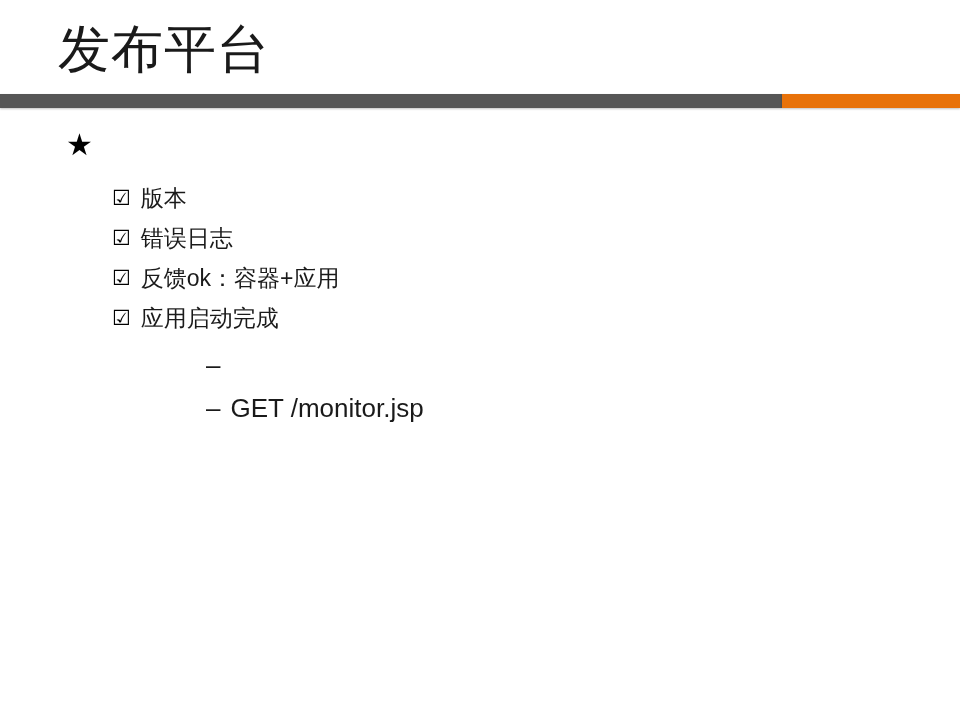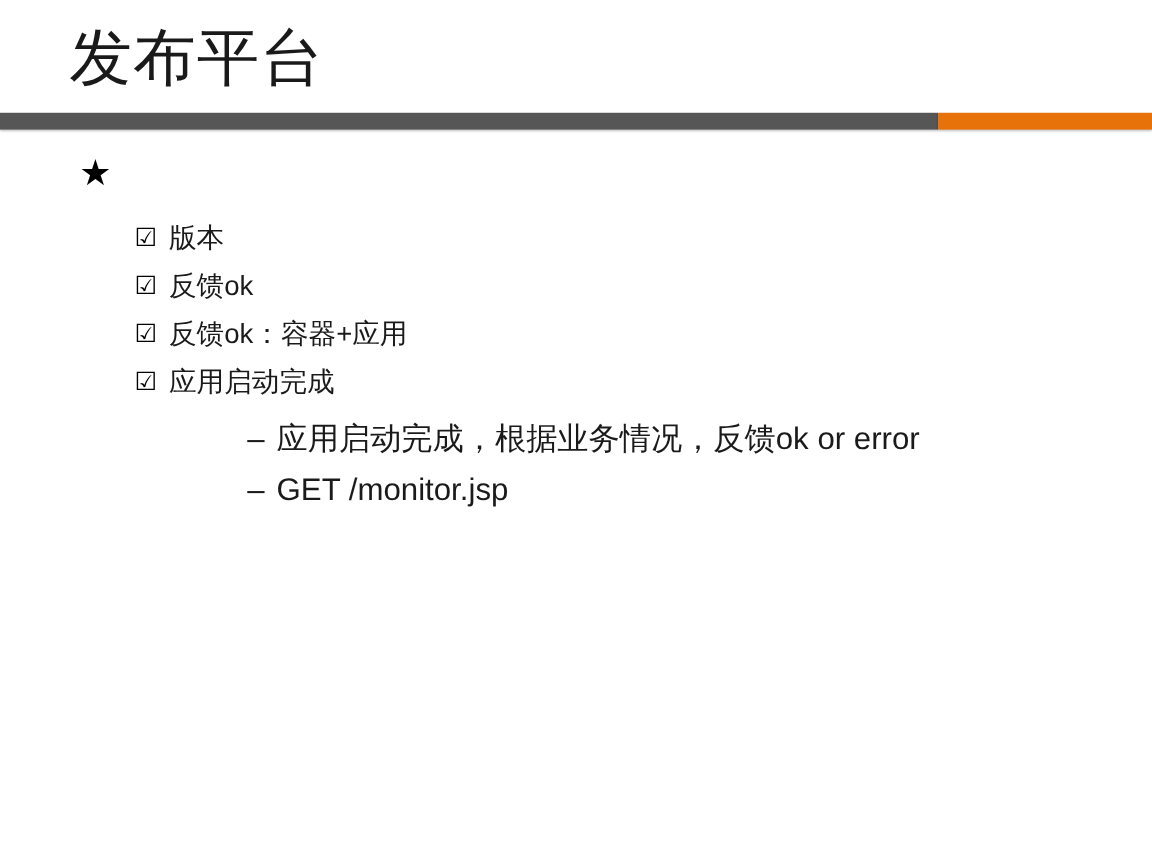--- a/index.html
+++ b/index.html
@@ -137,40 +137,39 @@
 
     <div class="level2-list">
 
       <div class="level2">
         <span class="box">☑</span>
         <span>版本</span>
       </div>
 
       <div class="level2">
         <span class="box">☑</span>
-        <span>反馈ok</span>
+        <span>错误日志</span>
       </div>
 
       <div class="level2">
         <span class="box">☑</span>
         <span>反馈ok：容器+应用</span>
       </div>
 
       <div class="level2">
         <span class="box">☑</span>
         <span>应用启动完成</span>
       </div>
 
     </div>
 
     <div class="level3-list">
 
       <div class="level3">
         <span class="dash">–</span>
-        <span>应用启动完成，根据业务情况，反馈ok or error</span>
       </div>
 
       <div class="level3">
         <span class="dash">–</span>
         <span>GET /monitor.jsp</span>
       </div>
 
     </div>
 
   </div>

